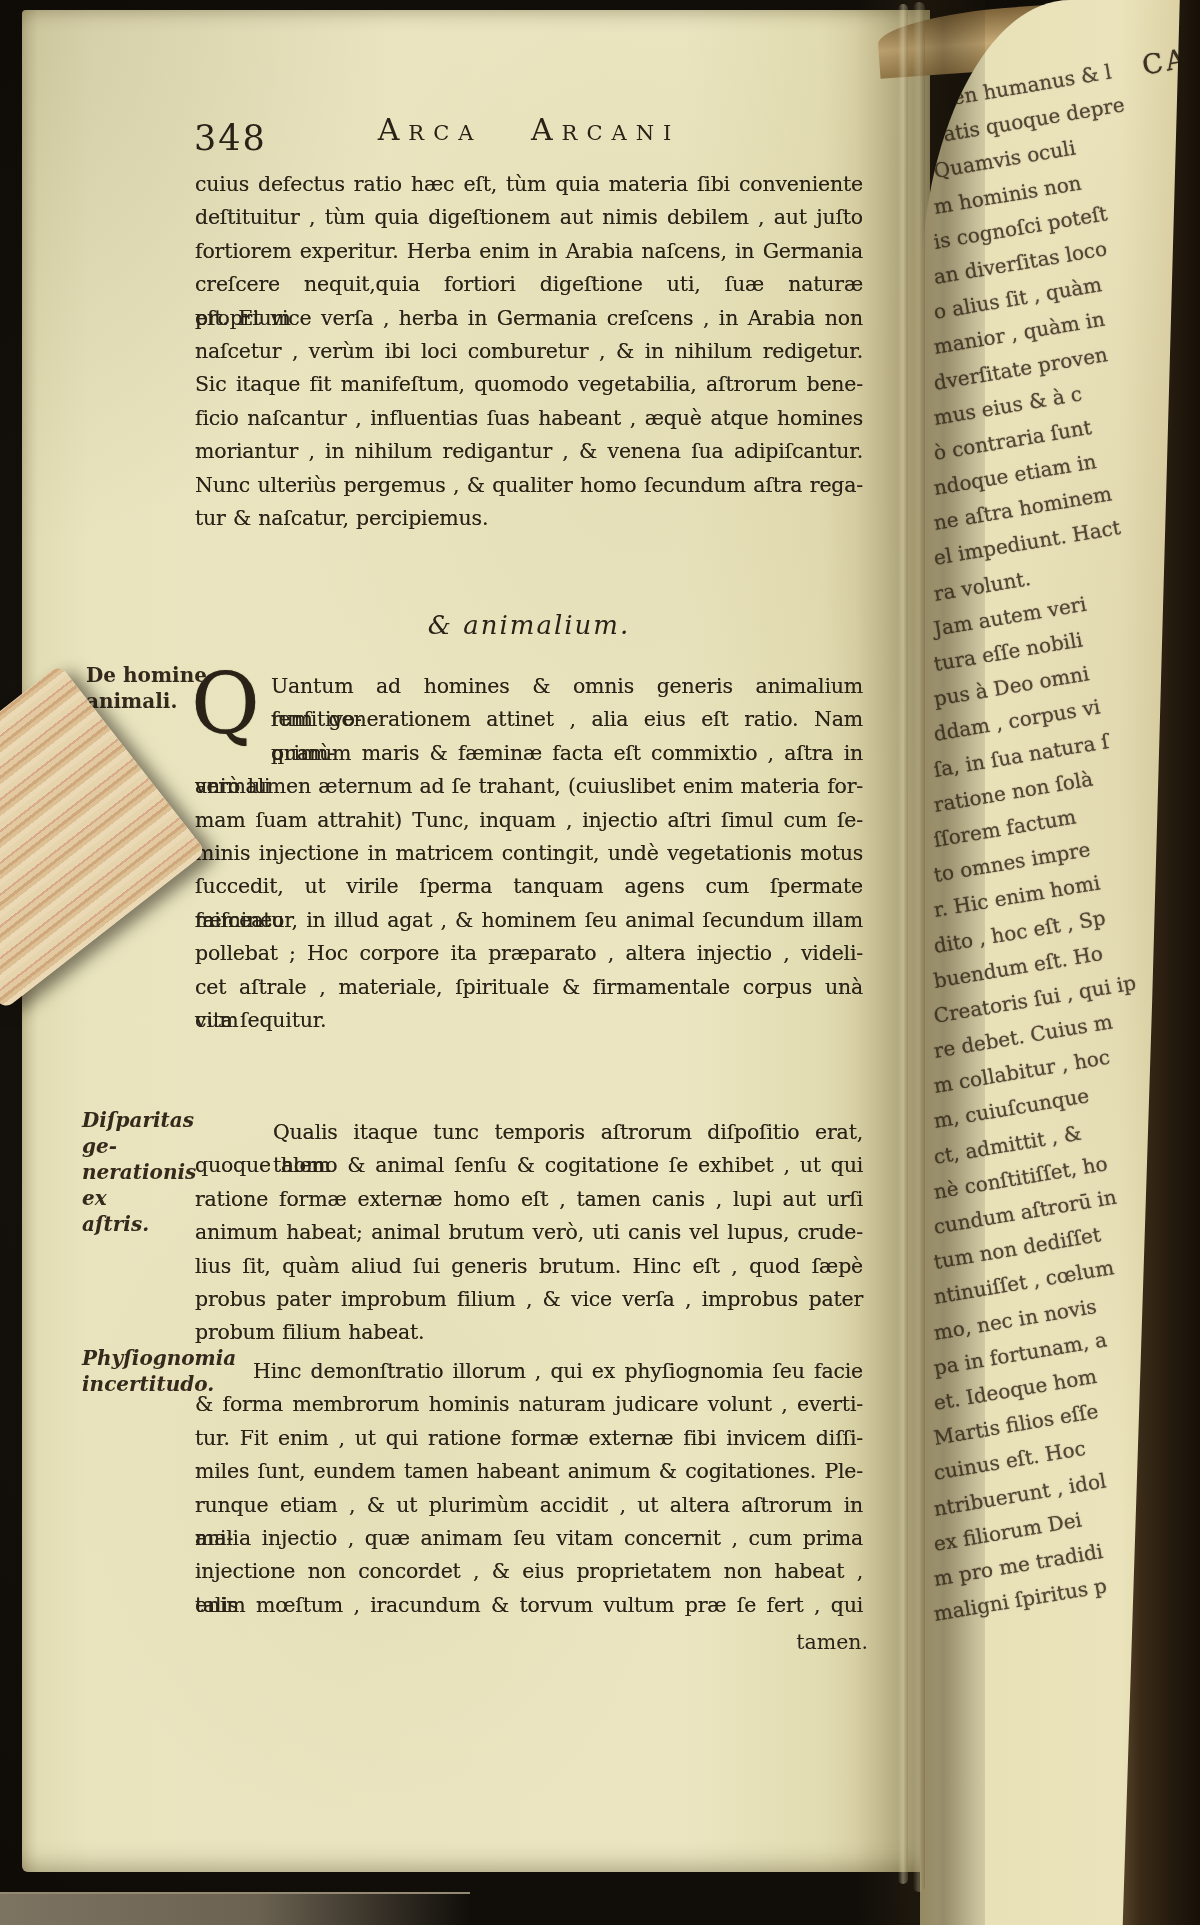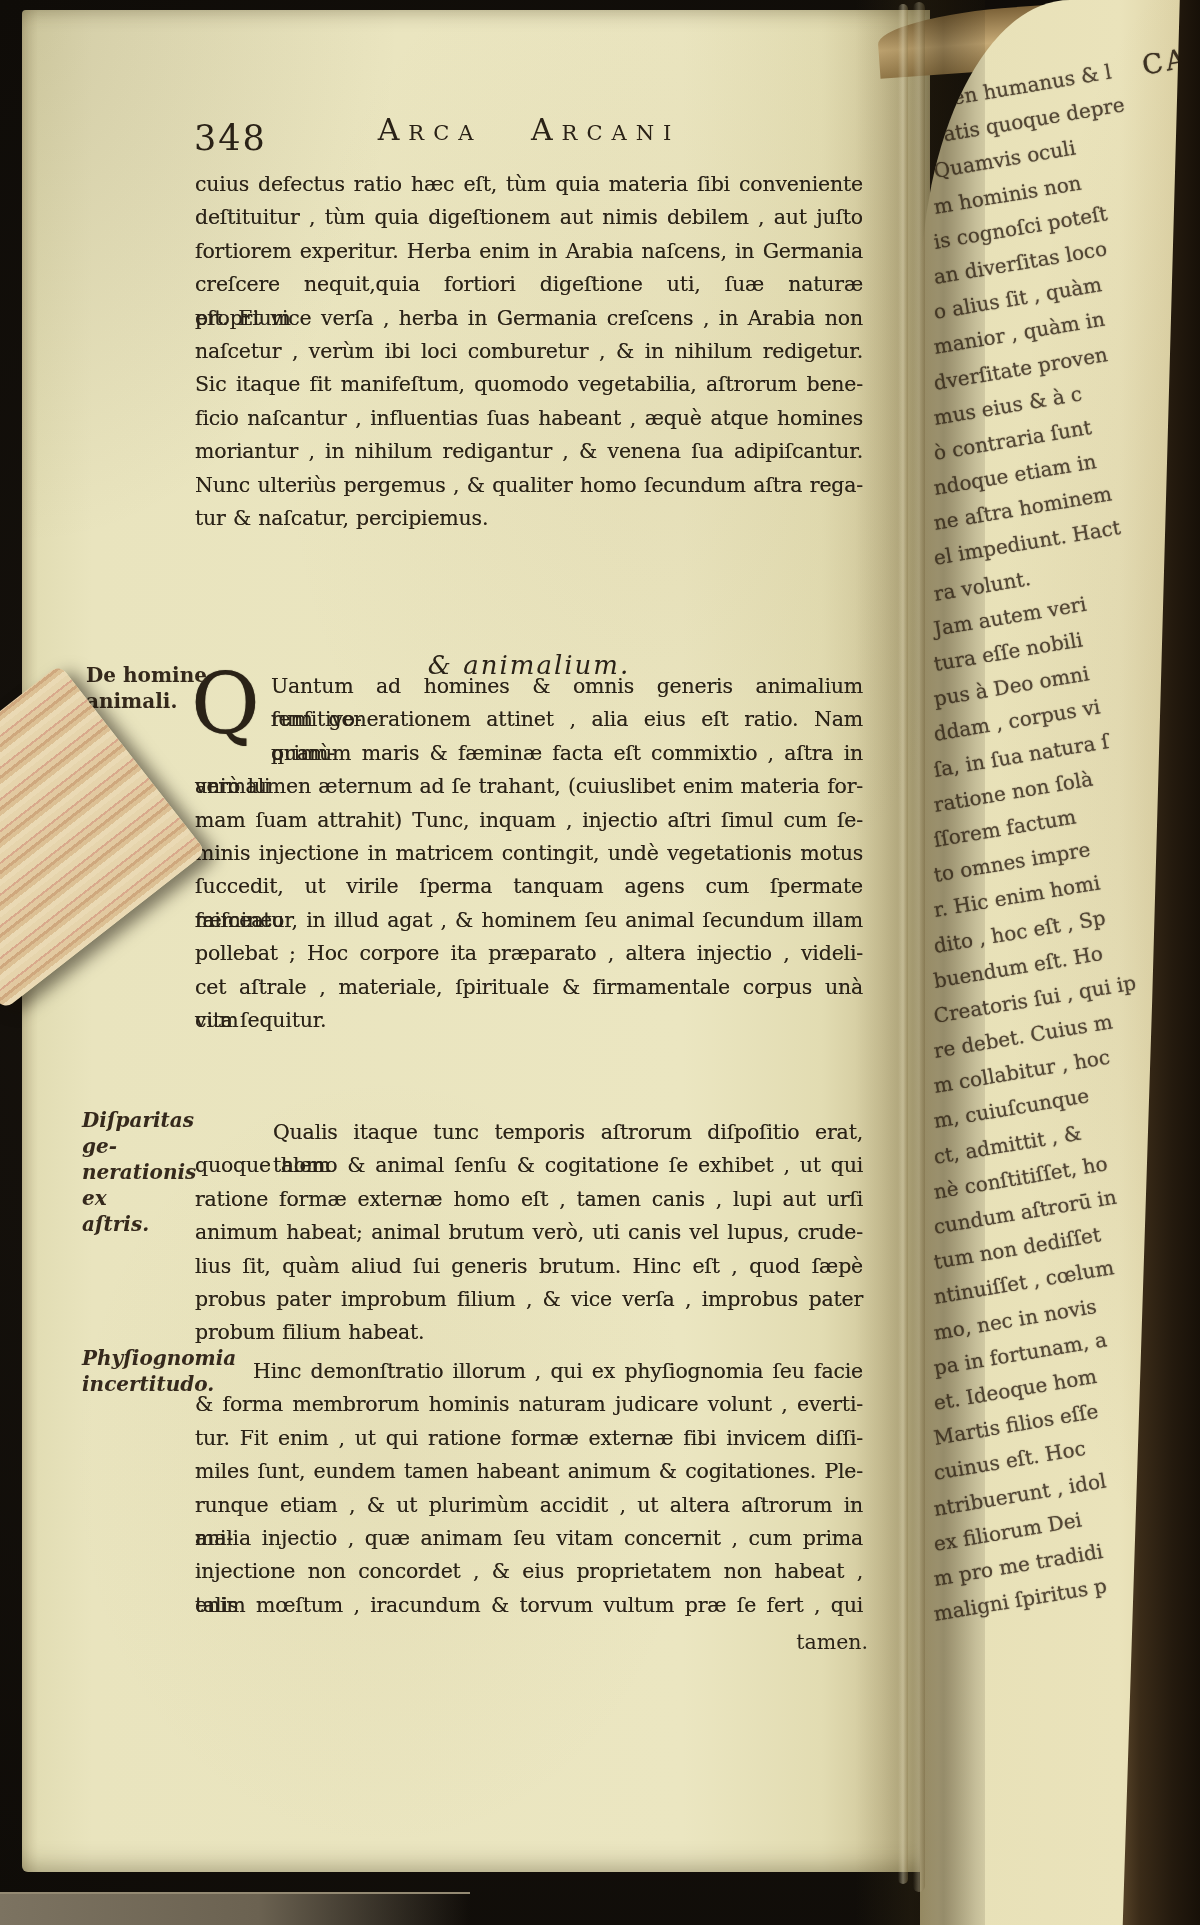--- a/index.html
+++ b/index.html
@@ -49,21 +49,21 @@
     margin:3px 6px 0 -4px; text-shadow:0 0 1px rgba(42,34,23,0.6);
   }
 
   .section-title {
     position:absolute; left:173px; top:546px; width:668px; text-align:center;
     font-style:italic; font-size:31px; letter-spacing:7px; word-spacing:14px;
     text-shadow:0 0 0.6px rgba(42,34,23,0.5);
   }
   .section-subtitle {
     position:absolute; left:173px; top:600px; width:668px; text-align:center;
-    font-style:italic; font-size:26px; letter-spacing:2px;margin-top:40px;
+    font-style:italic; font-size:26px; letter-spacing:2px;
   }
 
   .margin-note { position:absolute; width:132px; color:#35291c; font-weight:bold; }
   .margin-note .ml { font-size:20px; line-height:26px; }
   .mn1 { left:64px; top:652px; }
   .mn2 { left:60px; top:1097px; font-style:italic; }
   .mn3 { left:60px; top:1335px; font-style:italic; }
 
   .catchword {
     position:absolute; left:184px; top:1620px; width:662px; text-align:right;

